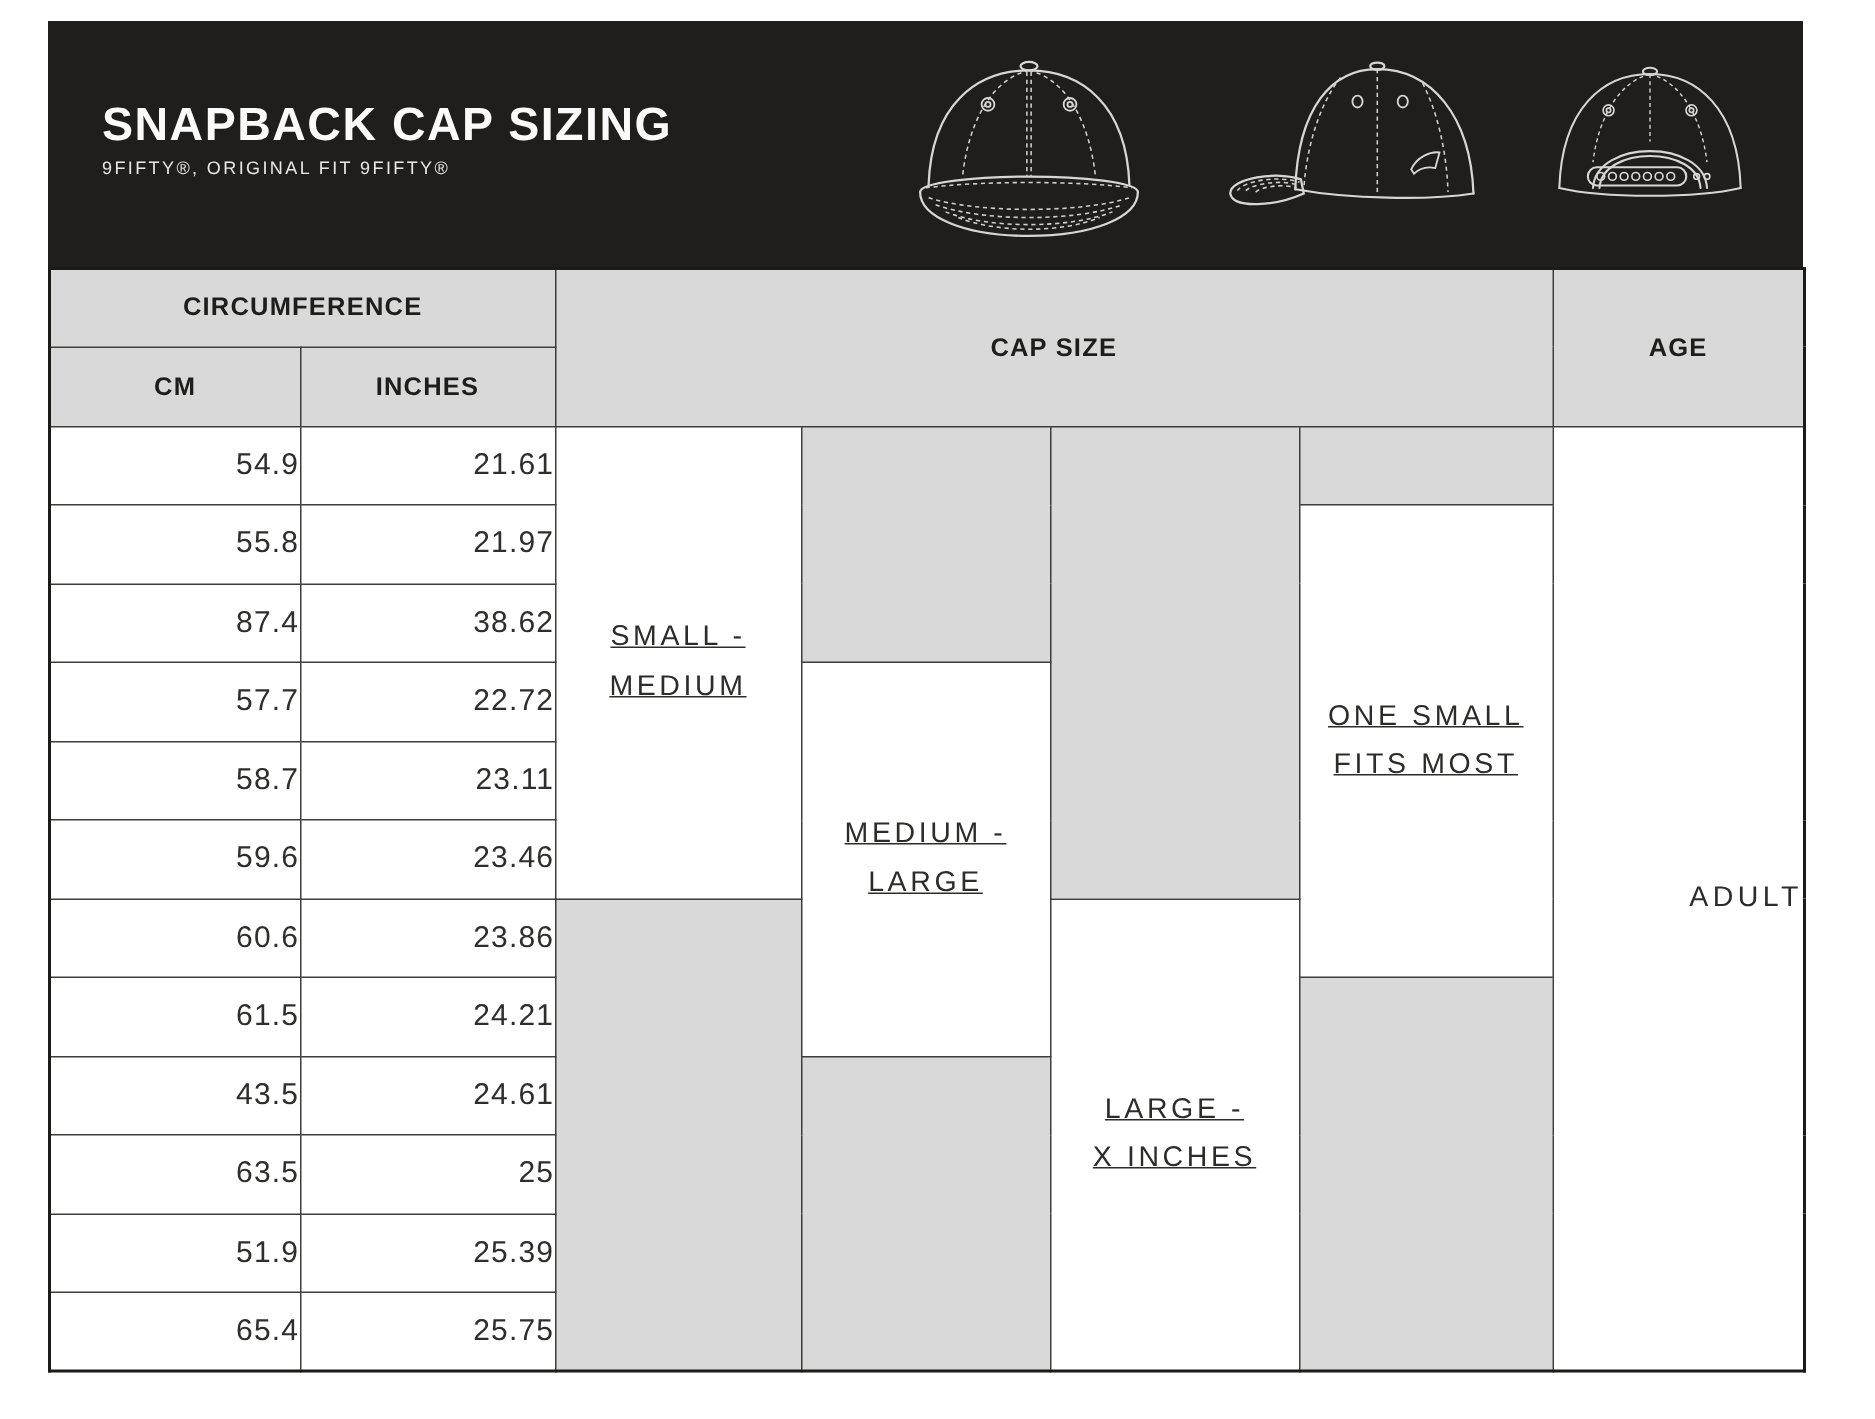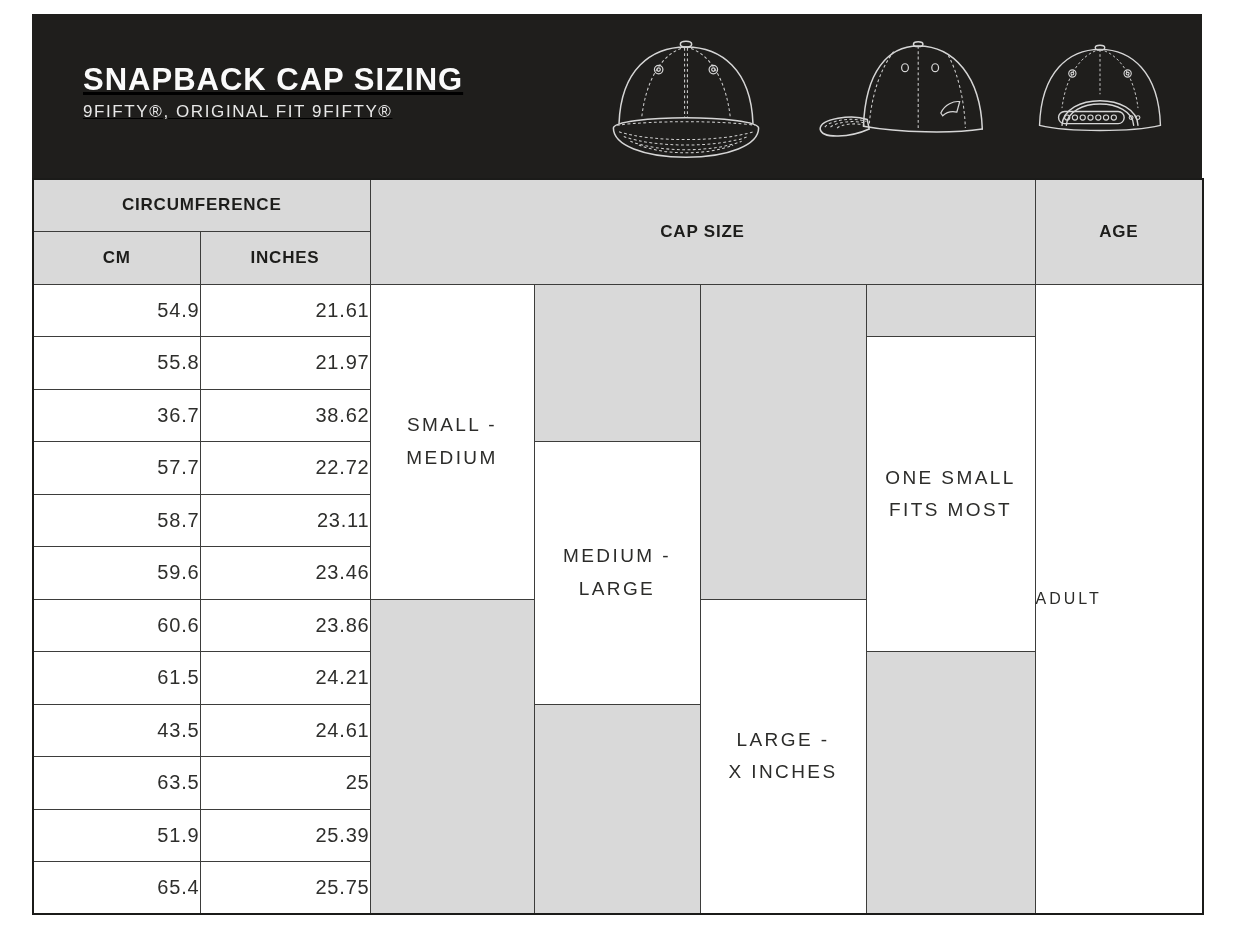--- a/index.html
+++ b/index.html
@@ -2,43 +2,43 @@
 <html><head>
 <meta charset="utf-8">
 <style>
   * { margin:0; padding:0; box-sizing:border-box; }
   body { background:#ffffff; font-family:"Liberation Sans","DejaVu Sans",sans-serif; }
   .stage { position:relative; width:1250px; height:946px; background:#ffffff; overflow:hidden; }
   .sheet { position:absolute; left:32px; top:14px; width:1170px; }
 
   
   .banner { height:164px; background:#1f1e1c; display:flex; align-items:center; justify-content:space-between; }
-  .title-block { padding-left:51px; margin-top:-8px;text-decoration:underline; }
+  .title-block { padding-left:36px; margin-top:-8px; }
   .title { color:#fafafa; font-size:31px; font-weight:700; letter-spacing:1px; line-height:1.15; }
-  .subtitle { color:#e8e8e8; font-size:17px; font-weight:400; letter-spacing:1.6px; margin-top:5px; }
+  .subtitle { color:#e8e8e8; font-size:12px; font-weight:400; letter-spacing:1.6px; margin-top:5px; }
   .caps { display:flex; align-items:center; gap:24px; padding-right:26px; }
   .caps svg { display:block; }
 
   
   table.sizing { border-collapse:collapse; table-layout:fixed; width:1170px;
                  border:2.5px solid #1b1b19; background:#ffffff; }
   table.sizing th, table.sizing td { border:1.5px solid #3d3d3b; }
   tr.h1 { height:52px; }
   tr.h2 { height:53px; }
   tbody tr { height:52.5px; }
   th.hdr { background:#d9d9d9; color:#1d1d1b; font-size:17px; font-weight:700;
            letter-spacing:0.8px; text-align:center; vertical-align:middle; }
   td.num { background:#ffffff; color:#2e2e2c; font-size:20px; font-weight:400;
            letter-spacing:0.8px; text-align:right; vertical-align:middle; }
   td.band { background:#d9d9d9; }
   td.size { background:#ffffff; color:#2c2c2a; font-size:19px; letter-spacing:2.4px;
-            text-align:center; vertical-align:middle; line-height:1.7; }
+            text-align:center; vertical-align:middle; line-height:1.7;text-decoration:underline; }
   td.size span { display:block; }
-  td.agecell { background:#ffffff; color:#2c2c2a; font-size:16px; letter-spacing:3px;
-               text-align:left; vertical-align:middle; }
+  td.agecell { background:#ffffff; color:#2c2c2a; font-size:19px; letter-spacing:3px;
+               text-align:right; vertical-align:middle; }
 </style>
 </head>
 <body>
 
 <div class="stage">
   <div class="sheet">
 
     <div class="banner">
       <div class="title-block">
         <div class="title">SNAPBACK CAP SIZING</div>
@@ -169,21 +169,21 @@
         </tr>
         <tr>
           <td class="num">55.8</td>
           <td class="num">21.97</td>
           <td class="size" rowspan="6">
             <span>ONE SMALL</span>
             <span>FITS MOST</span>
           </td>
         </tr>
         <tr>
-          <td class="num">36.7</td>
+          <td class="num">87.4</td>
           <td class="num">38.62</td>
         </tr>
         <tr>
           <td class="num">57.7</td>
           <td class="num">22.72</td>
           <td class="size" rowspan="5">
             <span>MEDIUM -</span>
             <span>LARGE</span>
           </td>
         </tr>

